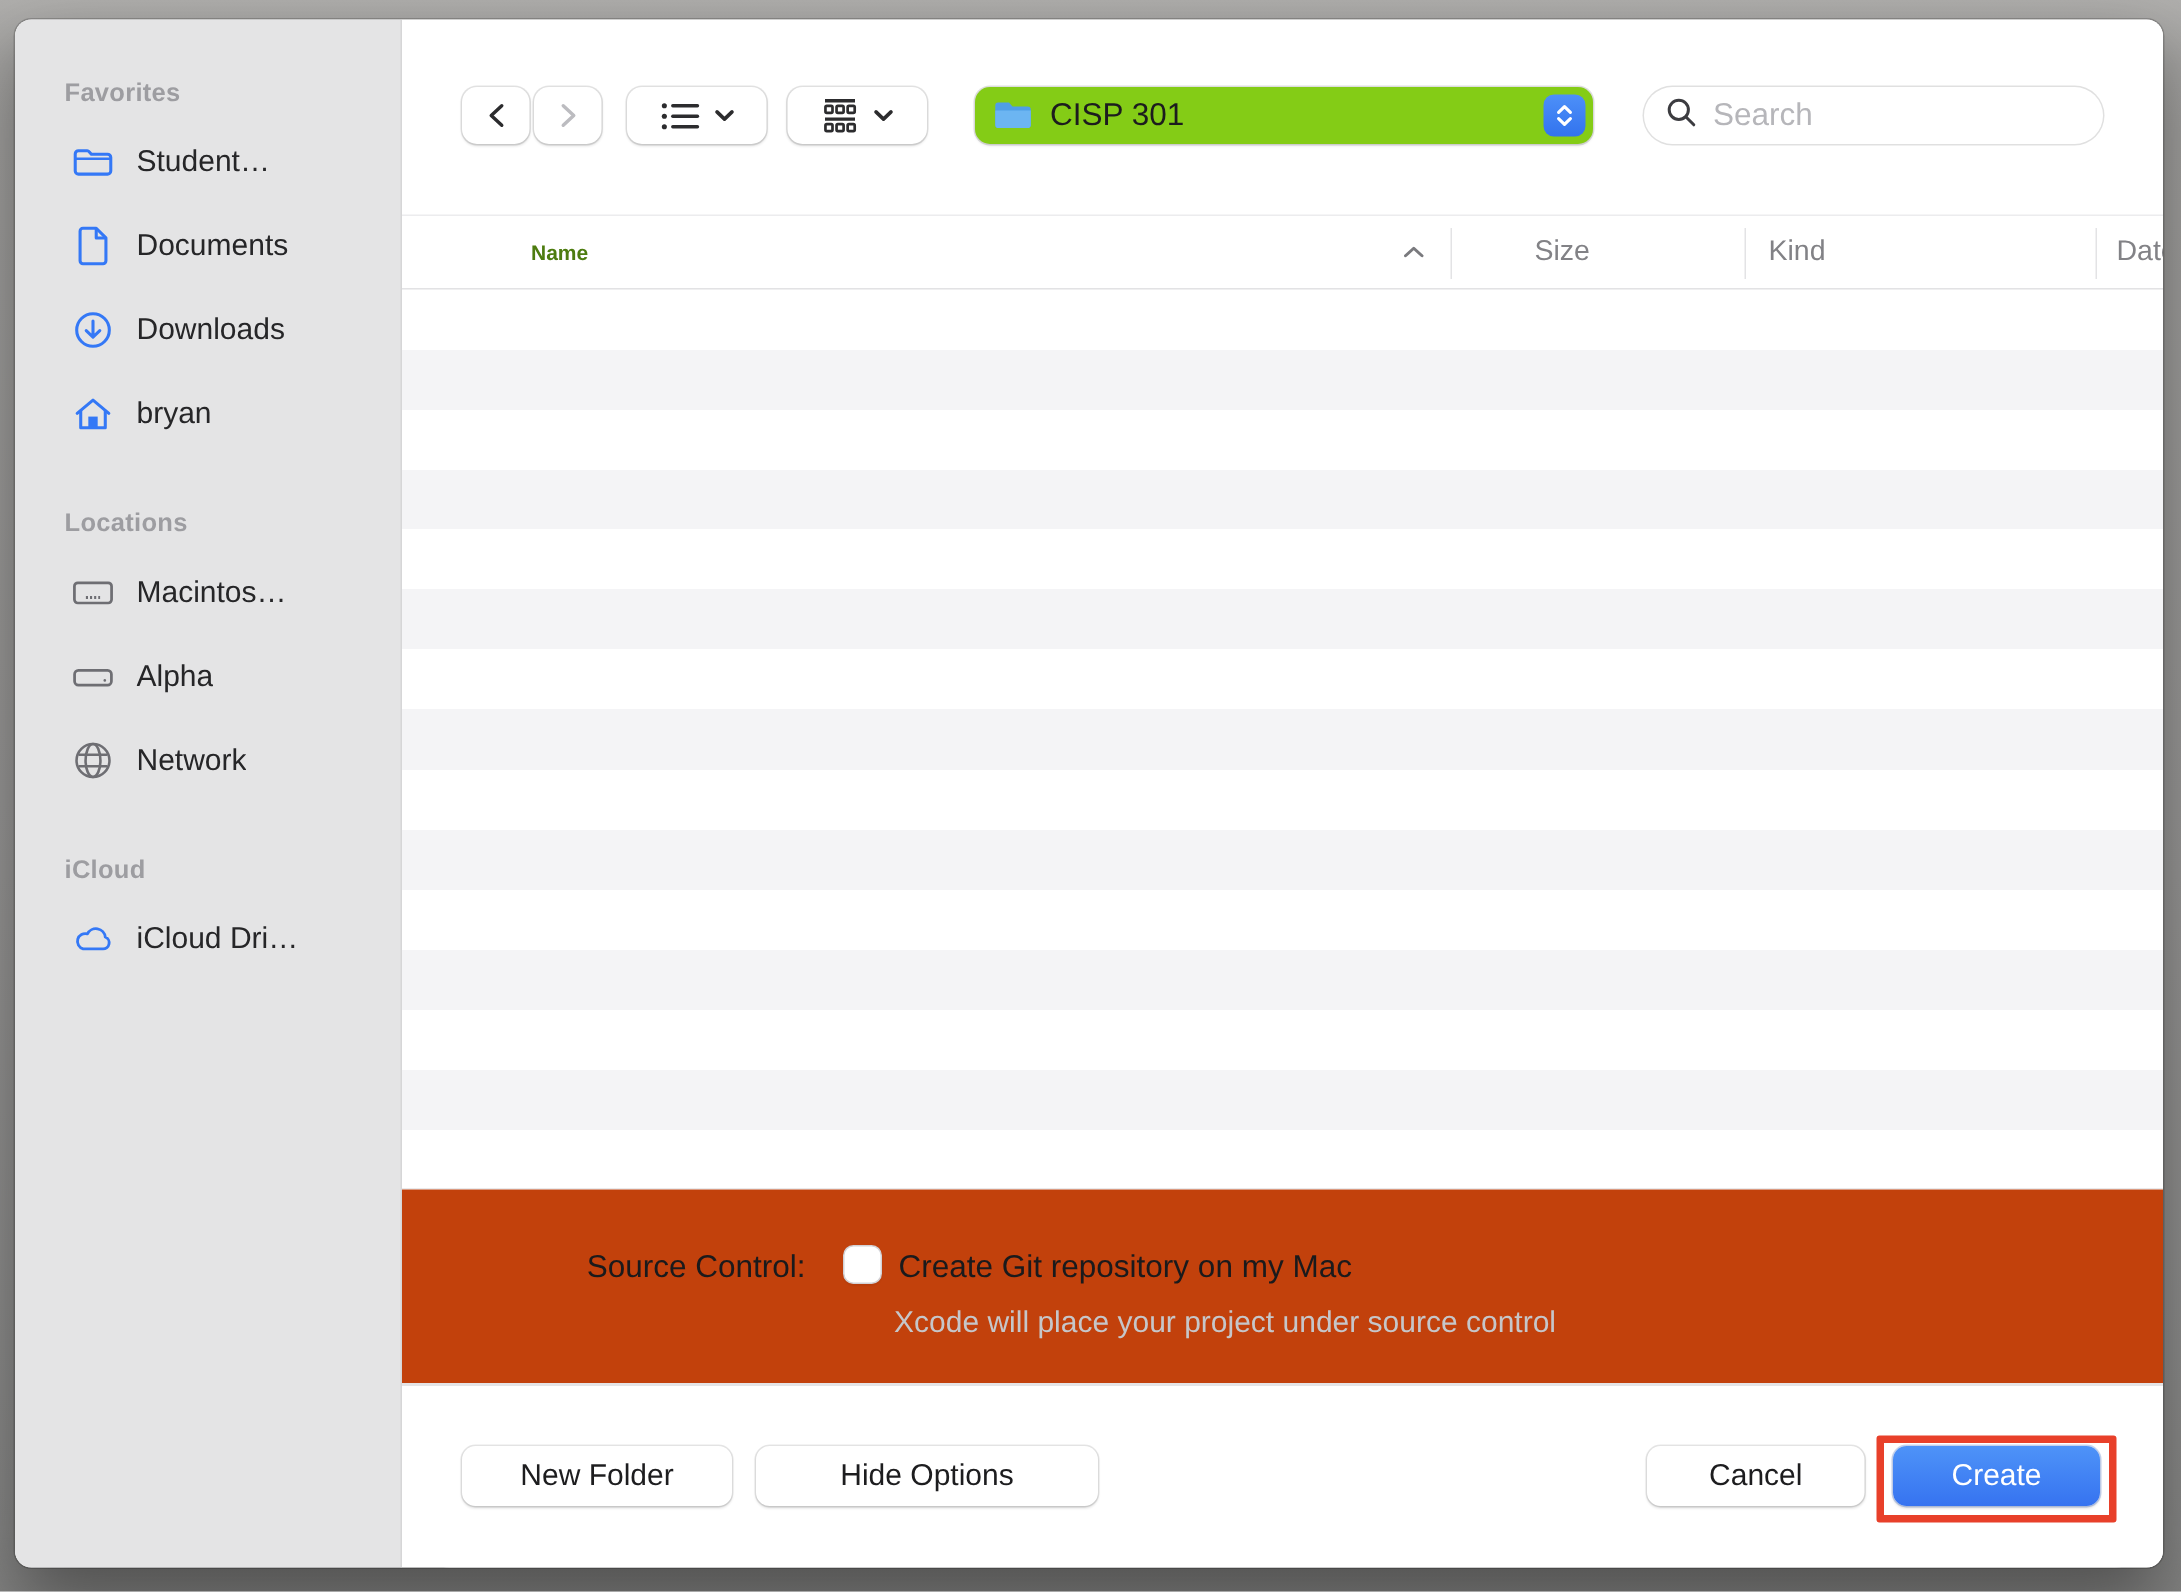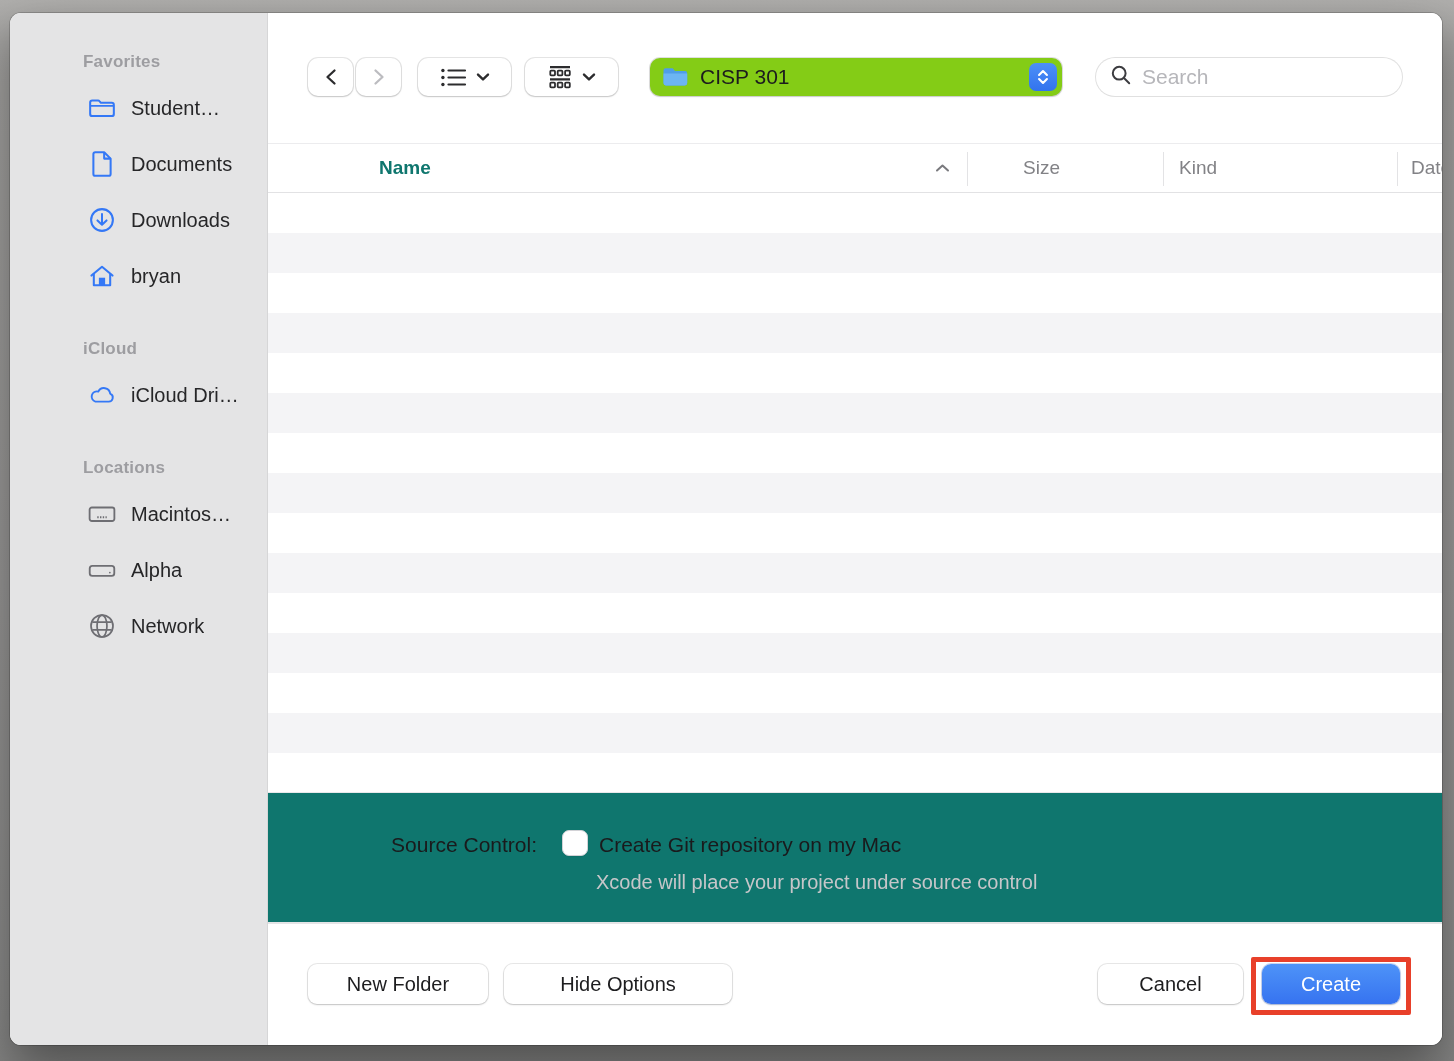--- a/index.html
+++ b/index.html
@@ -14,21 +14,21 @@
     position:absolute; left:10px; top:13px; width:1432px; height:1032px;
     border-radius:11px; overflow:hidden; display:flex;
     box-shadow:0 0 0 1px rgba(0,0,0,.18), 0 22px 50px rgba(0,0,0,.42);
     background:#fff;
   }
   
   .sidebar {
     width:258px; flex:0 0 258px; background:#e4e4e5;
     padding-top:39px; border-right:1px solid #d6d6d7;
   }
-  .section { margin-top:35px;margin-left:40px; }
+  .section { margin-top:35px; }
   .section:first-child { margin-top:0; }
   .section-label {
     padding-left:33px; height:22px; font-size:17px; font-weight:700;
     color:#9d9da1; letter-spacing:.2px;
   }
   .section-items { margin-top:6px; }
   .side-item {
     height:56px; display:flex; align-items:center; padding-left:38px; gap:15px;
     cursor:default;
   }
@@ -77,36 +77,36 @@
     border:none; outline:none; flex:1; font-size:21px; color:#1c1c1e;
     font-family:inherit; background:transparent; min-width:0;
   }
   .searchbox input::placeholder { color:#b6b6ba; }
   
   .thead {
     height:50px; flex:0 0 50px; position:relative;
     border-top:1px solid #ececee; border-bottom:1px solid #e2e2e4;
     background:#fff;
   }
-  .col-name  { position:absolute; left:111px;  top:0; height:100%; display:flex; align-items:center; font-size:19px; font-weight:700; color:#0f766e; cursor:pointer; }
+  .col-name  { position:absolute; left:86px;  top:0; height:100%; display:flex; align-items:center; font-size:14px; font-weight:700; color:#4d7c0f; cursor:pointer; }
   .sort-ind  { position:absolute; left:666px; top:0;  height:100%; display:flex; align-items:center; color:#7a7a7e; }
   .col-gray  { position:absolute; top:0; height:100%; display:flex; align-items:center; font-size:19px; color:#828286; cursor:pointer; white-space:nowrap; }
   .col-size  { left:715px;margin-left:40px; }
   .col-kind  { left:911px; }
   .col-date  { left:1143px; width:34px; overflow:hidden; }
   .vdiv { position:absolute; top:8px; width:1px; height:34px; background:#e3e3e5; }
   .vd1 { left:699px; } .vd2 { left:895px; } .vd3 { left:1129px; }
   
   .rows {
     flex:0 0 600px; height:600px;
     background:repeating-linear-gradient(180deg,#ffffff 0 40px,#f4f4f6 40px 80px);
     border-bottom:1px solid #e9e9eb;
   }
   
-  .srcctl { height:131px; flex:0 0 131px; position:relative; background:#0f766e; border-bottom:2px solid #e4e4e6; }
+  .srcctl { height:131px; flex:0 0 131px; position:relative; background:#c2410c; border-bottom:2px solid #e4e4e6; }
   .srcctl-label {
     position:absolute; left:0; top:40px; width:269px; text-align:right;
     font-size:21px; color:#1a1a1c;
   }
   .checkbox {
     position:absolute; left:294px; top:37px; width:26px; height:26px;
     background:#fff; border:1px solid #d2d2d6; border-radius:7px;
     box-shadow:0 1px 1px rgba(0,0,0,.05); cursor:pointer;
   }
   .cb-label { position:absolute; left:331px; top:40px; font-size:21px; color:#1a1a1c; cursor:pointer; }
@@ -178,34 +178,20 @@
                 </g>
                 <rect x="10.1" y="13.6" width="5.8" height="6.9" fill="currentColor"></rect>
               </svg>
           </span>
           <span class="lbl">bryan</span>
         </div>
       </div>
     </div>
 
     <div class="section">
-      <div class="section-label">iCloud</div>
-      <div class="section-items">
-        <div class="side-item">
-          <span class="ic blue">
-            <svg viewBox="0 0 28 20" fill="none" stroke="currentColor" stroke-width="1.9" stroke-linejoin="round">
-                <path d="M7.4 16.6h13.2a4.1 4.1 0 0 0 1.6-7.9 6.3 6.3 0 0 0-11.9-2.1A4.9 4.9 0 0 0 7.4 16.6Z"></path>
-              </svg>
-          </span>
-          <span class="lbl">iCloud Dri…</span>
-        </div>
-      </div>
-    </div>
-
-    <div class="section">
       <div class="section-label">Locations</div>
       <div class="section-items">
         <div class="side-item">
           <span class="ic gray">
             <svg viewBox="0 0 26 22" fill="none" stroke="currentColor">
                 <path d="M3.6 5h18.8A2.1 2.1 0 0 1 24.5 7.1v8.3a2.1 2.1 0 0 1-2.1 2.1H3.6a2.1 2.1 0 0 1-2.1-2.1V7.1A2.1 2.1 0 0 1 3.6 5Z" stroke-width="1.7"></path>
                 <line x1="8.6" y1="14.1" x2="17.4" y2="14.1" stroke-width="1.9" stroke-dasharray="1.3 1.25"></line>
               </svg>
           </span>
           <span class="lbl">Macintos…</span>
@@ -221,20 +207,34 @@
         </div>
         <div class="side-item">
           <span class="ic gray">
             <svg viewBox="0 0 26 26" fill="none" stroke="currentColor" stroke-width="1.6">
                 <circle cx="13" cy="13" r="10.2"></circle>
                 <ellipse cx="13" cy="13" rx="4.6" ry="10.2"></ellipse>
                 <path d="M4 9.4h18M4 16.6h18"></path>
               </svg>
           </span>
           <span class="lbl">Network</span>
+        </div>
+      </div>
+    </div>
+
+    <div class="section">
+      <div class="section-label">iCloud</div>
+      <div class="section-items">
+        <div class="side-item">
+          <span class="ic blue">
+            <svg viewBox="0 0 28 20" fill="none" stroke="currentColor" stroke-width="1.9" stroke-linejoin="round">
+                <path d="M7.4 16.6h13.2a4.1 4.1 0 0 0 1.6-7.9 6.3 6.3 0 0 0-11.9-2.1A4.9 4.9 0 0 0 7.4 16.6Z"></path>
+              </svg>
+          </span>
+          <span class="lbl">iCloud Dri…</span>
         </div>
       </div>
     </div>
   </div>
 
   <div class="main">
 
     <div class="toolbar">
       <button class="tbtn nav-back">
         <span>

